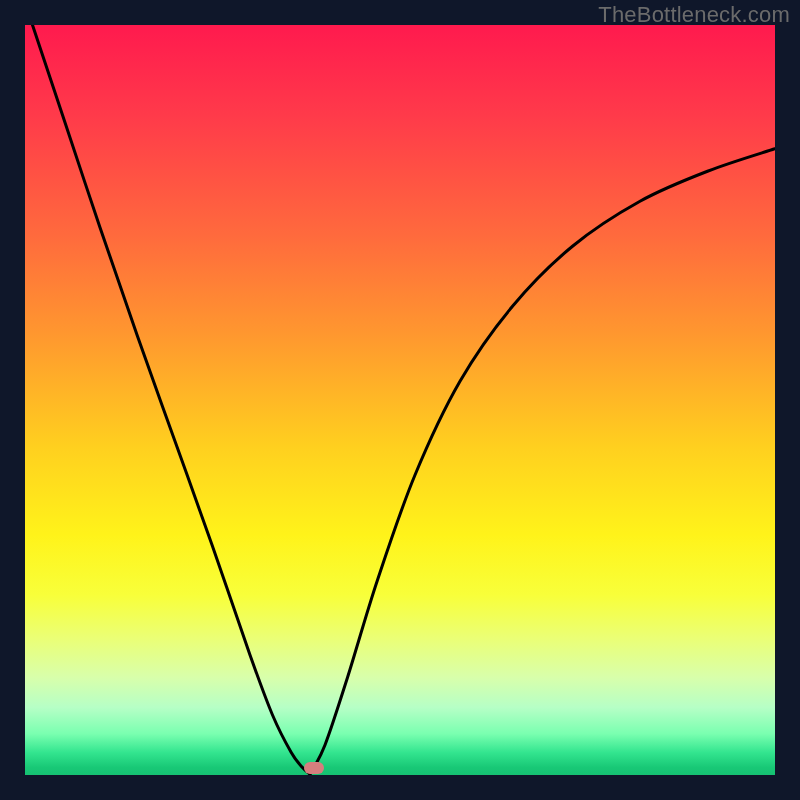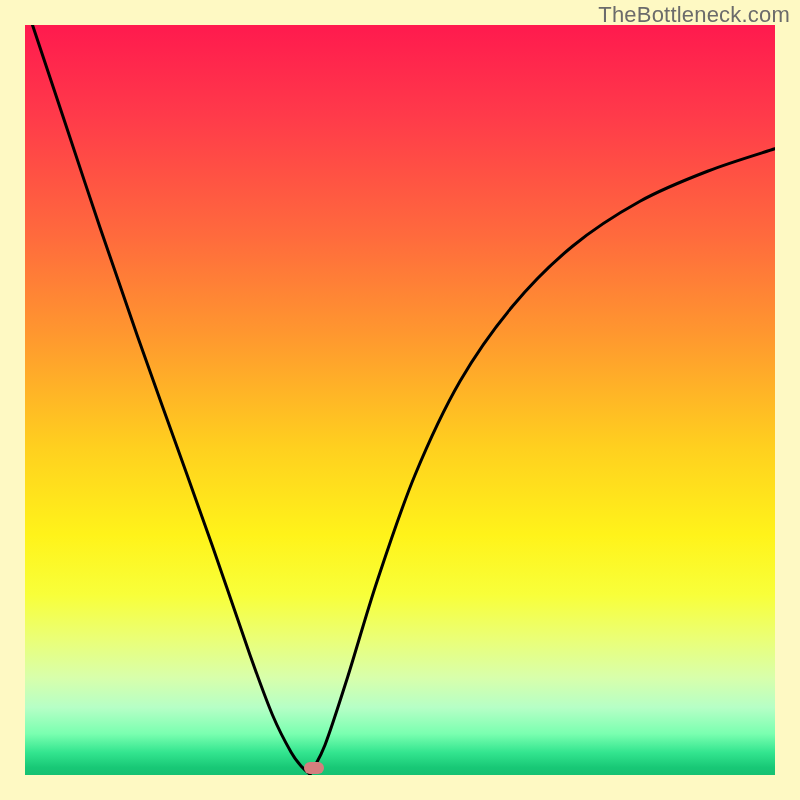--- a/index.html
+++ b/index.html
@@ -7,21 +7,21 @@
     padding: 0;
     width: 800px;
     height: 800px;
     background: #000;
     overflow: hidden;
   }
   .stage {
     position: relative;
     width: 800px;
     height: 800px;
-    background: #fef9c3;
+    background: #0f172a;
   }
   .watermark {
     position: absolute;
     top: 2px;
     right: 10px;
     font-family: Arial, Helvetica, sans-serif;
     font-size: 22px;
     color: #6b6b6b;
     font-weight: 500;
     letter-spacing: 0.2px;

